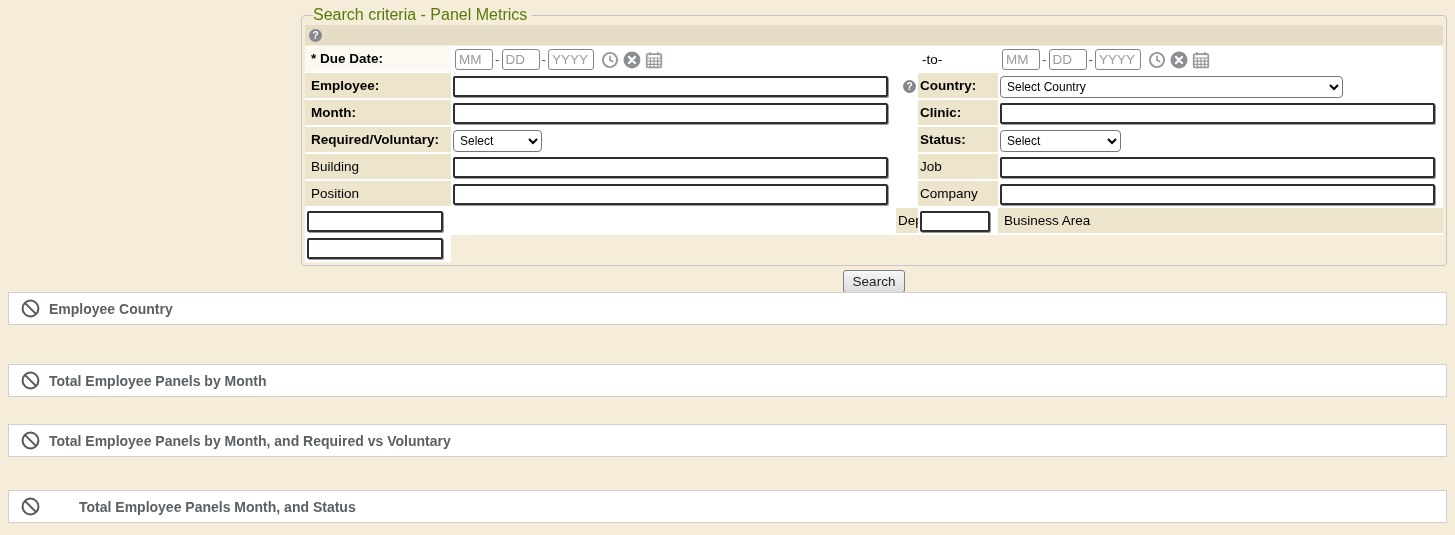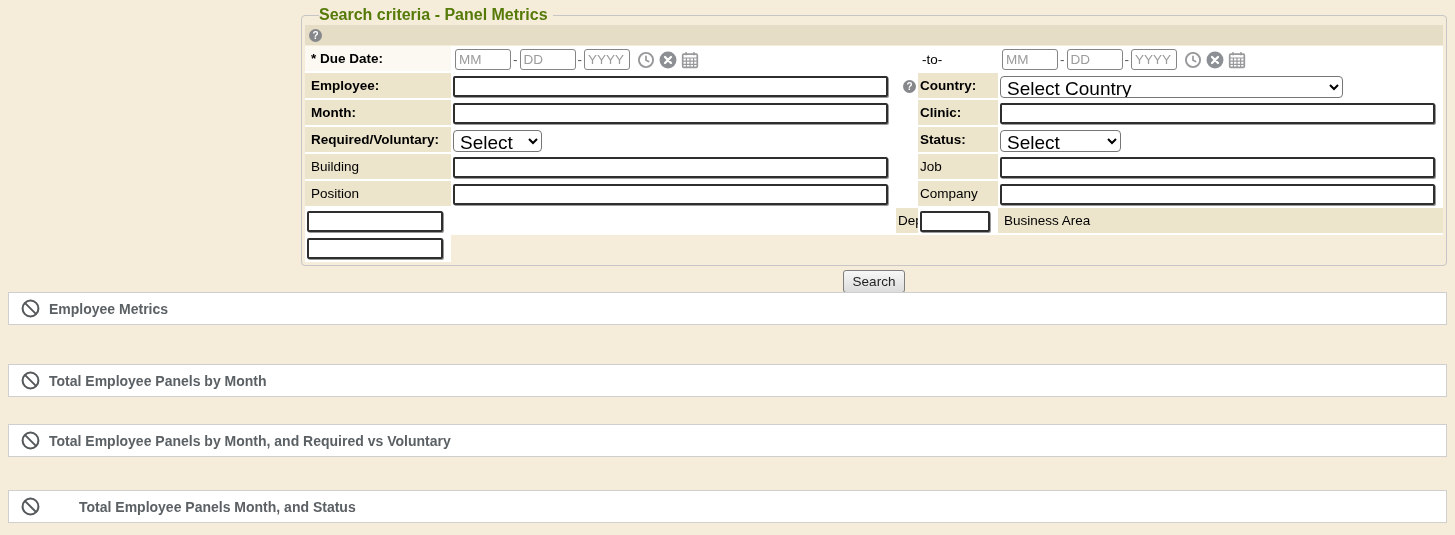--- a/index.html
+++ b/index.html
@@ -12,22 +12,22 @@
     color:#000;
   }
 
   
   fieldset.criteria {
     position:absolute; left:301px; top:6px; width:1146px;
     border:1px solid #c6c6c6; border-radius:4px;
     padding:0 3px 3px 3px; background:transparent;
   }
   fieldset.criteria legend {
-    font-size:16px; font-weight:bold; color:#567a08;
-    margin-left:14px; padding:0 5px 0 0;
+    font-size:16px; font-weight:normal; color:#567a08;
+    margin-left:8px; padding:0 5px 0 0;
   }
   .helpbar {
     height:20px; background:#e5ddc6; display:flex; align-items:center;
     padding-left:4px; margin-top:1px;
   }
   .qicon {
     display:inline-flex; width:13px; height:13px; border-radius:50%;
     background:#85878a; color:#fff; font-size:10px; font-weight:bold;
     align-items:center; justify-content:center; line-height:13px; cursor:pointer;
     flex:0 0 13px;
@@ -58,28 +58,28 @@
     border:2px solid #2e2e2e; border-radius:2px;
     box-shadow:1px 1px 0 #9a9a9a;
     font-family:"Liberation Sans",sans-serif; font-size:13.5px; padding:0 4px;
   }
   input.date {
     height:21px; border:1px solid #858585; border-radius:3px;
     font-family:"Liberation Sans",sans-serif; font-size:13.5px;
     padding:0 3px; color:#444;
   }
   input::placeholder { color:#9b9b9b; opacity:1; }
-  .dd-w { width:56px; } .yy-w { width:46px; }
+  .dd-w { width:38px; } .yy-w { width:46px; }
   .dash { color:#555; margin:0 2px; }
   .dateicons { display:flex; align-items:center; gap:4px; margin-left:7px; }
   .dateicons svg { display:block; cursor:pointer; }
 
   select.sel {
     height:22px; border:1px solid #767676; border-radius:4px;
-    background:#fff; font-family:"Liberation Sans",sans-serif; font-size:19px;
+    background:#fff; font-family:"Liberation Sans",sans-serif; font-size:12px;
     padding:0 2px;
   }
   .w-rv { width:89px; } .w-status { width:121px; } .w-country { width:343px; }
 
   
   button.search-btn {
     position:absolute; left:843px; top:270px; width:62px; height:23px;
     font-family:"Liberation Sans",sans-serif; font-size:13.5px; color:#222;
     background:linear-gradient(#f7f7f7,#dcdcdc);
     border:1px solid #7e7e7e; border-radius:3px; cursor:pointer;
@@ -233,21 +233,21 @@
   </div>
 </fieldset>
 
 <button class="search-btn">Search</button>
 
 <div class="section s1">
   <svg width="19" height="19" viewBox="0 0 18 18">
       <circle cx="9" cy="9" r="7.5" fill="none" stroke="#54585b" stroke-width="1.9"></circle>
       <line x1="3.9" y1="3.9" x2="14.1" y2="14.1" stroke="#54585b" stroke-width="1.9"></line>
     </svg>
-  <span class="title">Employee Metrics</span>
+  <span class="title">Employee Country</span>
 </div>
 
 <div class="section s2">
   <svg width="19" height="19" viewBox="0 0 18 18">
       <circle cx="9" cy="9" r="7.5" fill="none" stroke="#54585b" stroke-width="1.9"></circle>
       <line x1="3.9" y1="3.9" x2="14.1" y2="14.1" stroke="#54585b" stroke-width="1.9"></line>
     </svg>
   <span class="title">Total Employee Panels by Month</span>
 </div>
 

